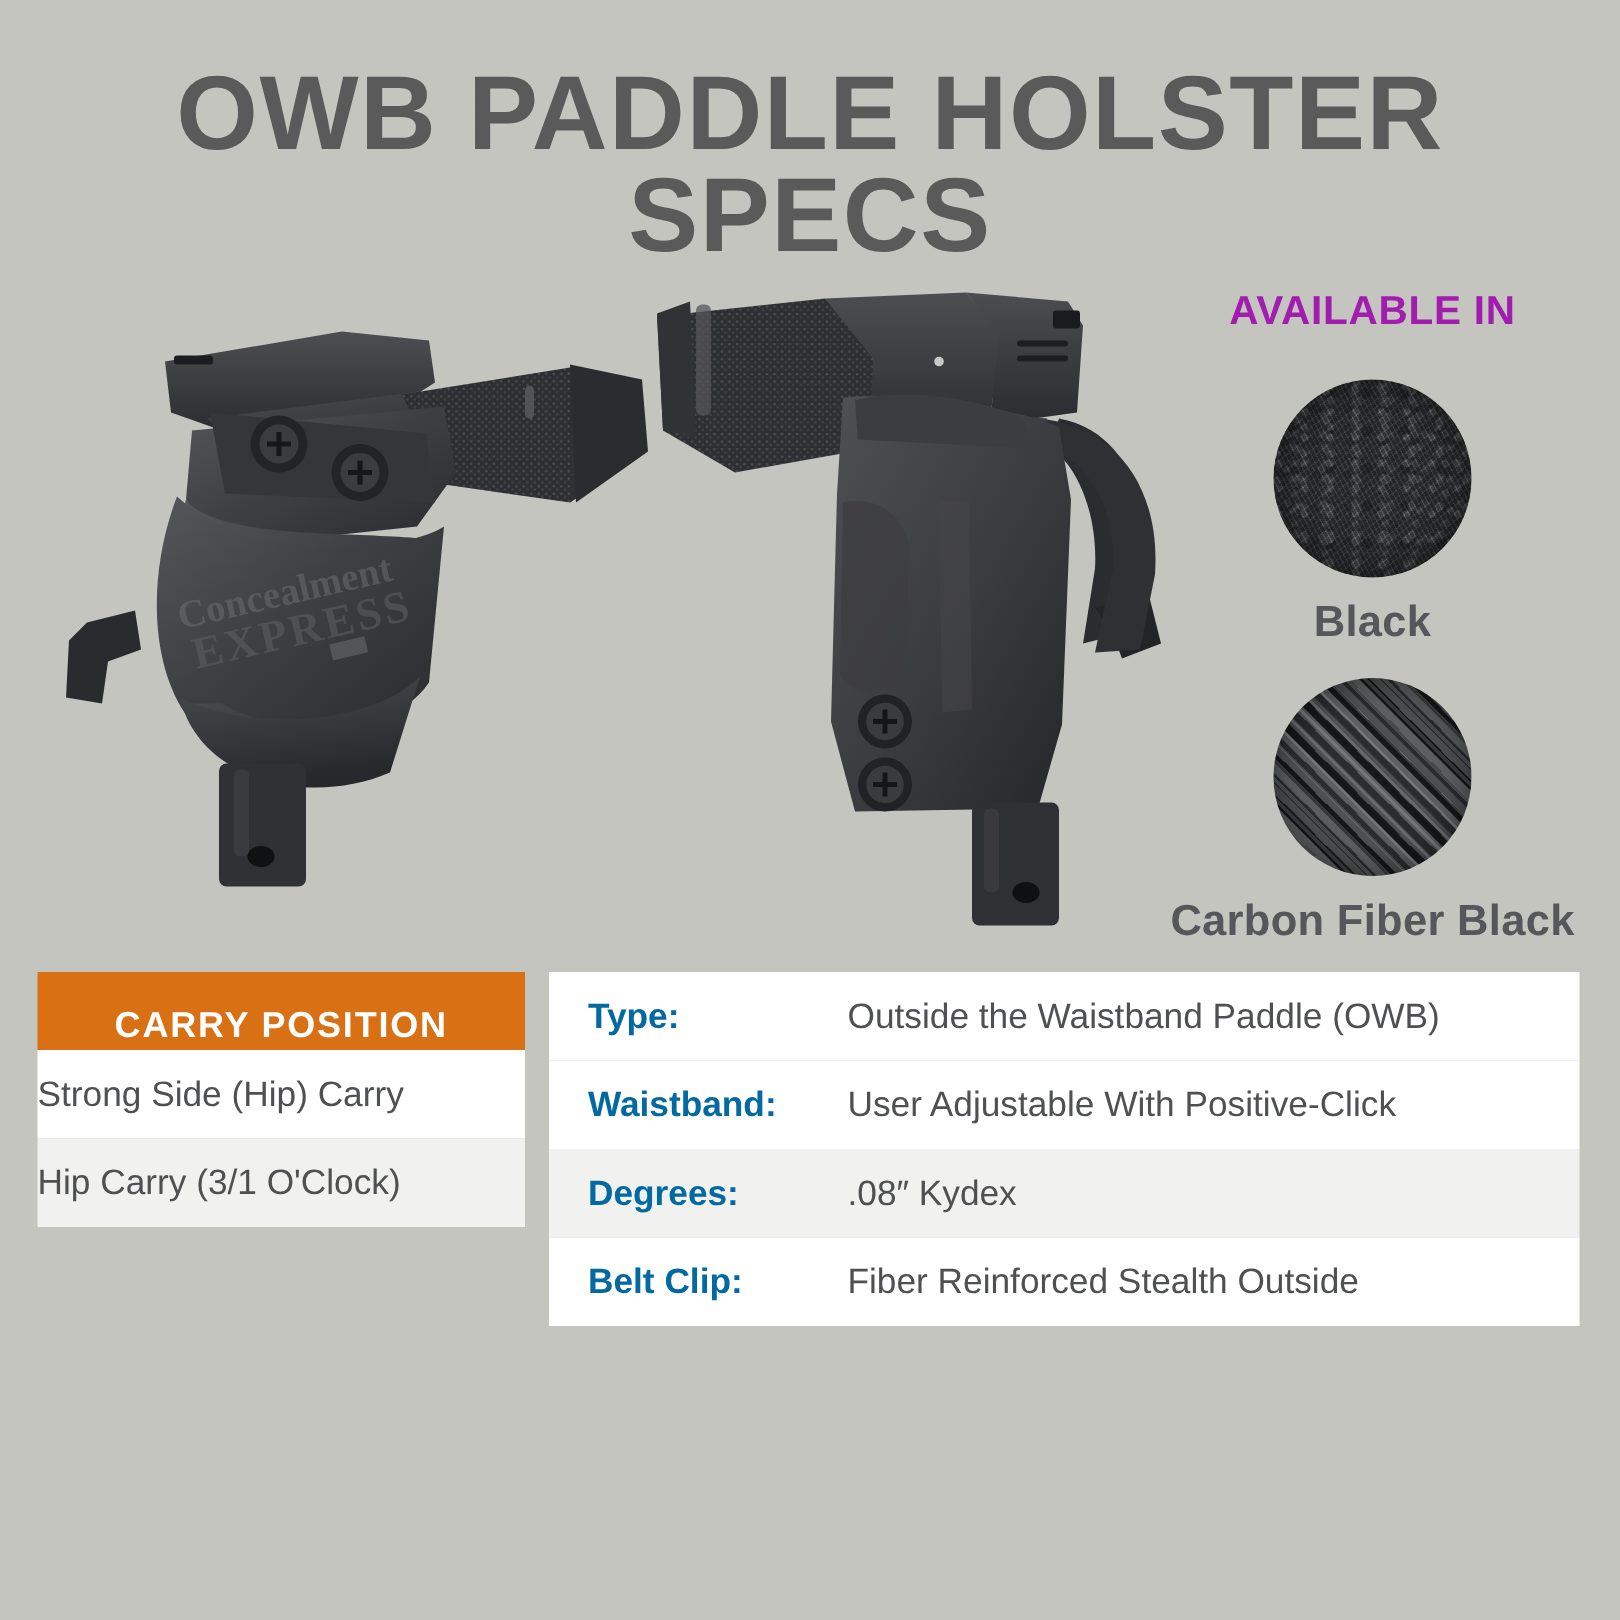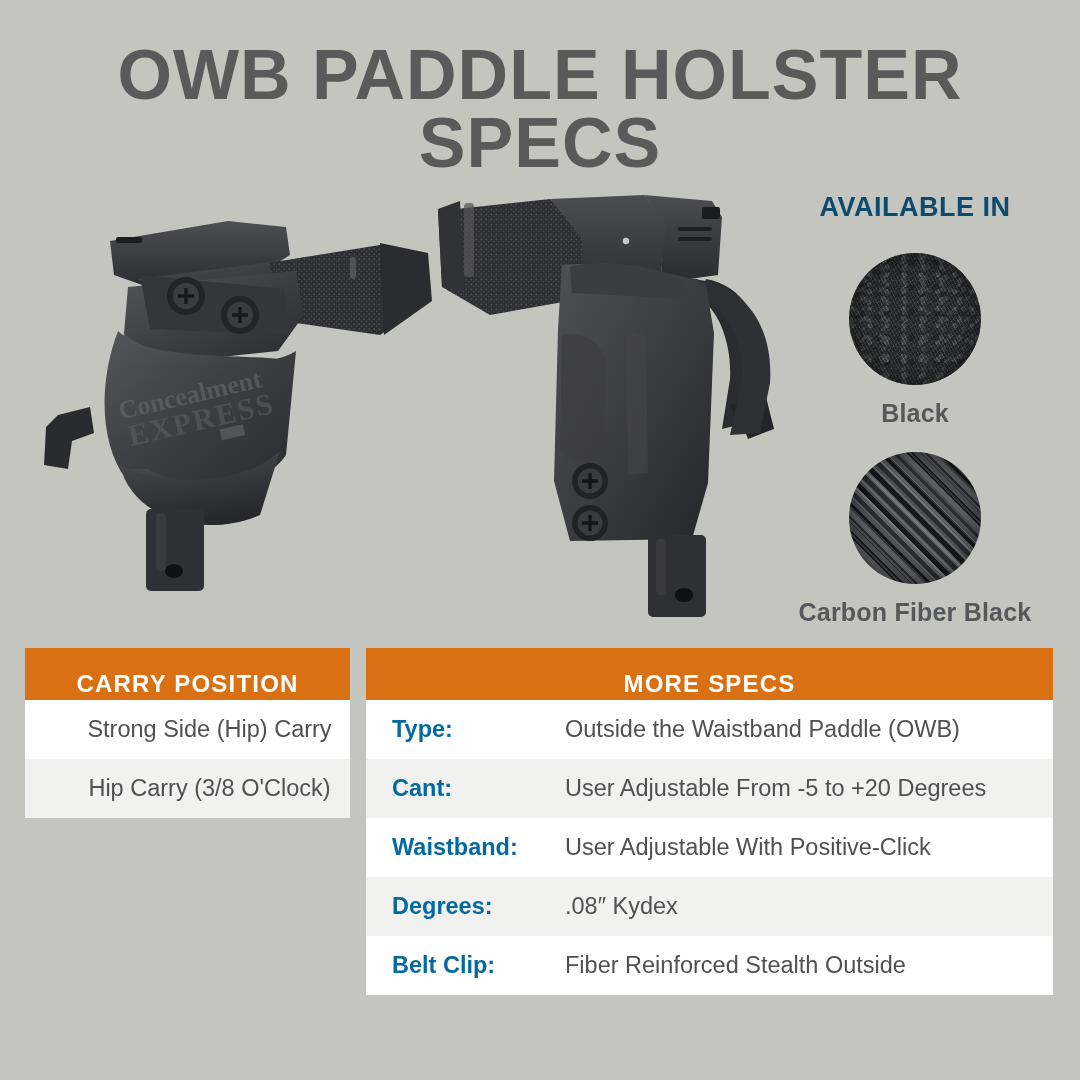--- a/index.html
+++ b/index.html
@@ -28,21 +28,21 @@
   .holster{position:absolute;}
   .holster svg{display:block;}
 
   
   .avail{
     position:absolute;left:760px;top:192px;width:310px;
     text-align:center;
   }
   .avail-title{
     font-size:27px;font-weight:700;letter-spacing:.5px;
-    color:#0c4a6e;
+    color:#a21caf;
   }
   .swatch-wrap{position:absolute;width:310px;left:760px;text-align:center;}
   .sw1{top:253px;}
   .sw2{top:452px;}
   .swatch{
     width:132px;height:132px;border-radius:50%;
     margin:0 auto;position:relative;overflow:hidden;
   }
   .swatch-black{
     background-color:#3a3b3d;
@@ -75,21 +75,21 @@
         rgba(0,0,0,.55) 0 5px, rgba(255,255,255,.10) 5px 10px);
     background-size:28px 28px, 28px 28px;
     box-shadow: inset 0 0 24px rgba(0,0,0,.5);
   }
   .swatch-carbon::after{
     content:"";position:absolute;inset:0;
     background:repeating-linear-gradient(45deg, rgba(255,255,255,.14) 0 2px, transparent 2px 9px);
   }
   .swatch-label{
     margin-top:14px;
-    font-size:25px;font-weight:700;color:#55575a;
+    font-size:29px;font-weight:700;color:#55575a;
     letter-spacing:.2px;
   }
 
   
   .tbl{position:absolute;}
   .tbl-left{left:25px;top:648px;width:325px;}
   .tbl-right{left:366px;top:648px;width:687px;}
 
   .thead{
     background:#d97014;color:#ffffff;
@@ -98,21 +98,21 @@
     height:52px;line-height:72px;
   }
   .row{
     font-size:23px;color:#4b4c4e;
     height:59px;line-height:59px;
     background:#ffffff;
     white-space:nowrap;overflow:hidden;
   }
   .row.alt{background:#f1f1ef;}
 
-  .tbl-left .row{text-align:center;padding-left:44px;}
+  .tbl-left .row{text-align:left;}
   .tbl-left .row span{font-size:23.5px;color:#4f5052;}
 
   .tbl-right .row{position:relative;padding-left:26px;}
   .tbl-right .rlabel{
     display:inline-block;
     font-weight:700;color:#0369a1;
     font-size:23.5px;
     width:150px;
   }
   .tbl-right .rvalue{
@@ -285,34 +285,30 @@
   <div class="swatch swatch-carbon"></div>
   <div class="swatch-label">Carbon Fiber Black</div>
 </div>
 
 <div class="tbl tbl-left">
   <div class="thead">CARRY POSITION</div>
   <div class="row">
     <span>Strong Side (Hip) Carry</span>
   </div>
   <div class="row alt">
-    <span>Hip Carry (3/8 O'Clock)</span>
+    <span>Hip Carry (3/1 O'Clock)</span>
   </div>
 </div>
 
 <div class="tbl tbl-right">
-  <div class="thead">MORE SPECS</div>
 
   <div class="row">
     <span class="rlabel">Type:</span><span class="rvalue">Outside the Waistband Paddle (OWB)</span>
   </div>
 
-  <div class="row alt">
-    <span class="rlabel">Cant:</span><span class="rvalue">User Adjustable From -5 to +20 Degrees</span>
-  </div>
 
   <div class="row">
     <span class="rlabel">Waistband:</span><span class="rvalue">User Adjustable With Positive-Click</span>
   </div>
 
   <div class="row alt">
     <span class="rlabel">Degrees:</span><span class="rvalue">.08″ Kydex</span>
   </div>
 
   <div class="row">

